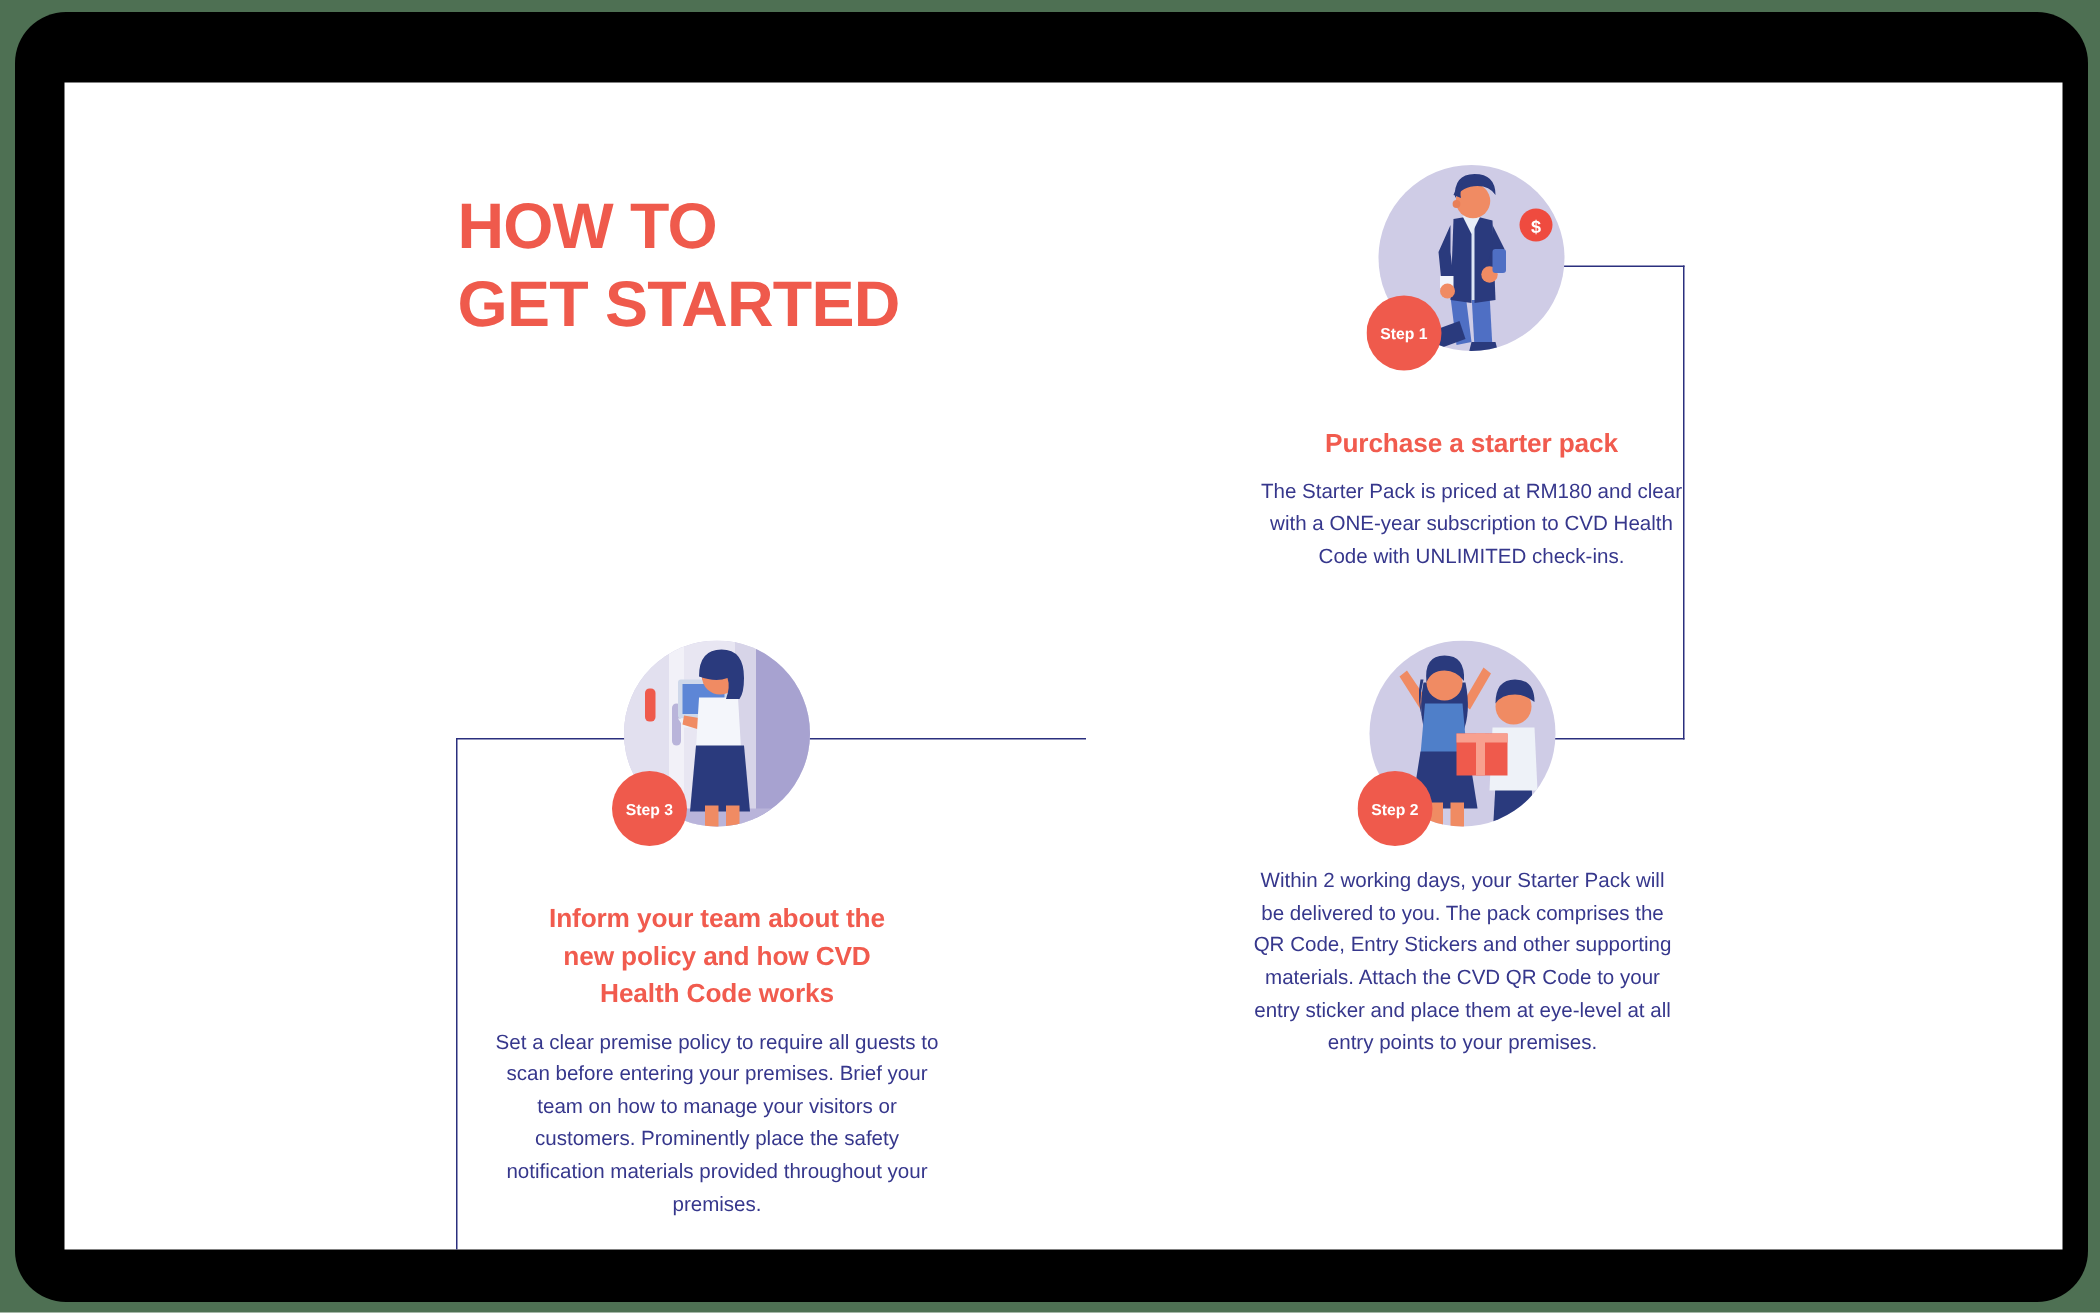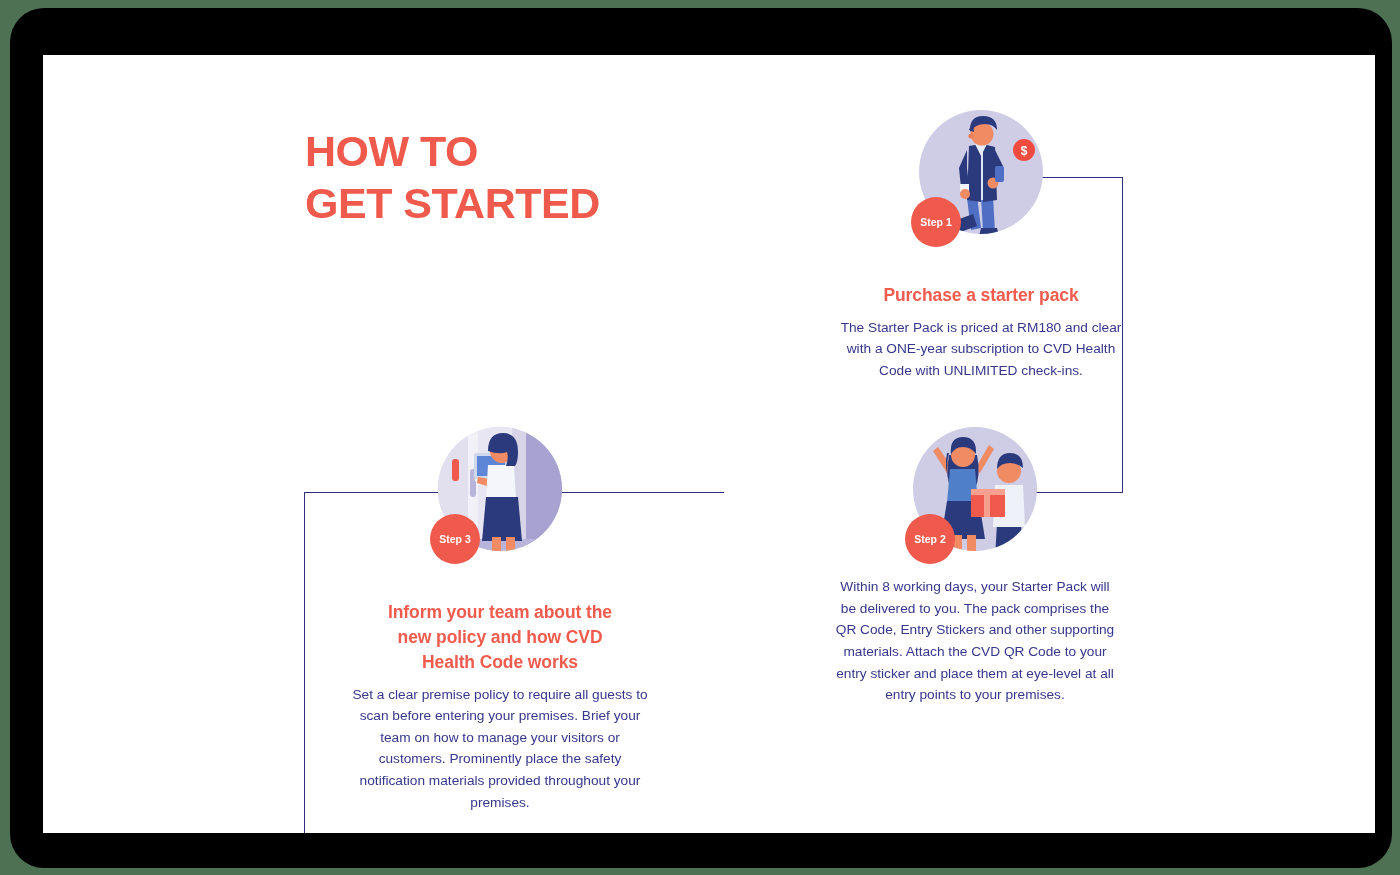--- a/index.html
+++ b/index.html
@@ -73,21 +73,21 @@
   }
 
   
   .step {
     position: absolute;
     width: 300px;
     text-align: center;
   }
   .step-1 { left: 788px; top: 55px; }
   .step-2 { left: 782px; top: 372px; }
-  .step-3 { left: 307px; top: 372px; }
+  .step-3 { left: 285px; top: 372px; }
 
   .illus-wrap {
     position: relative;
     width: 140px;
     height: 140px;
     margin: 0 auto;
   }
   .illus-wrap svg { display: block; }
 
   .step-heading {
@@ -212,21 +212,21 @@
 
             <rect x="66" y="62" width="34" height="28" fill="#ef5a4c"></rect>
             <rect x="66" y="62" width="34" height="6" fill="#f8a08f"></rect>
             <rect x="79" y="62" width="6" height="28" fill="#f8a08f"></rect>
           </g>
 
           <circle cx="25" cy="112" r="25" fill="#ef5a4c"></circle>
           <text x="25" y="116" text-anchor="middle" font-family="Liberation Sans, sans-serif" font-size="10.5" font-weight="bold" fill="#ffffff">Step 2</text>
         </svg>
       </div>
-      <div class="step-body">Within 8 working days, your Starter Pack will be delivered to you. The pack comprises the QR Code, Entry Stickers and other supporting materials. Attach the CVD QR Code to your entry sticker and place them at eye-level at all entry points to your premises.</div>
+      <div class="step-body">Within 2 working days, your Starter Pack will be delivered to you. The pack comprises the QR Code, Entry Stickers and other supporting materials. Attach the CVD QR Code to your entry sticker and place them at eye-level at all entry points to your premises.</div>
     </div>
 
     <div class="step step-3">
       <div class="illus-wrap">
         <svg width="140" height="140" viewBox="0 0 140 140">
           <defs>
             <clipPath id="c3">
                 <circle cx="70" cy="62" r="62"></circle>
               </clipPath>
           </defs>

